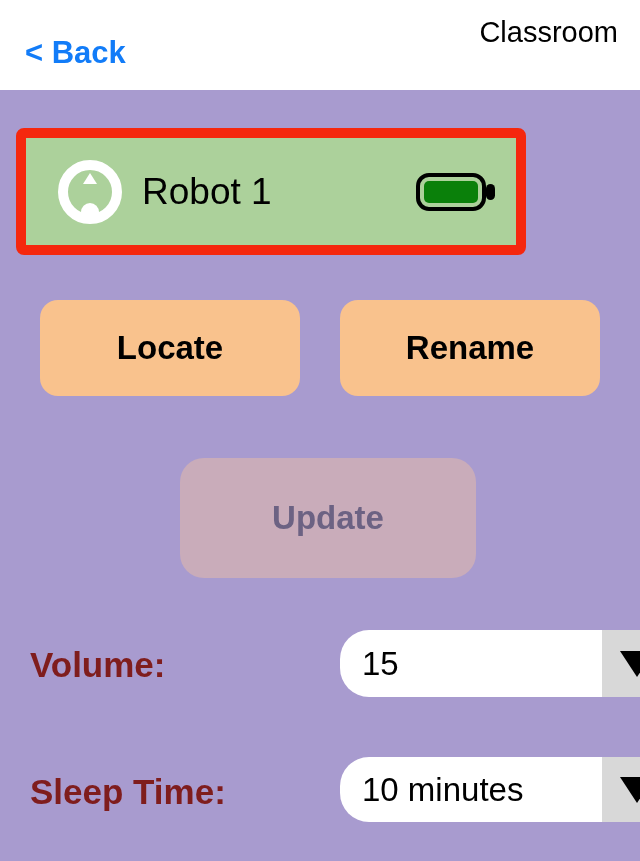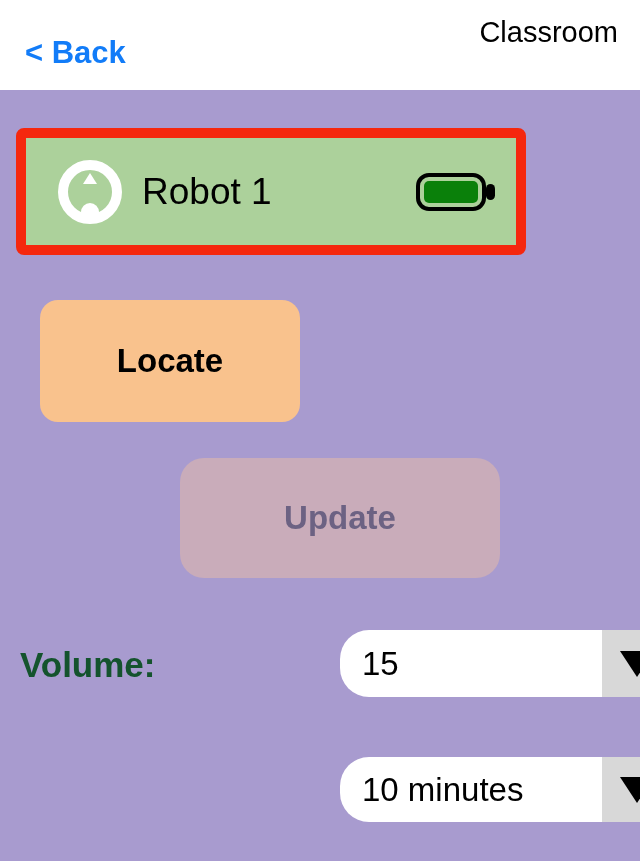--- a/index.html
+++ b/index.html
@@ -62,52 +62,52 @@
   .battery-icon {
     margin-left: auto;
     margin-right: 20px;
     width: 80px; height: 40px;
     flex: 0 0 auto;
   }
 
   
   .action-btn {
     position: absolute;
-    width: 260px; height: 122px;
+    width: 260px; height: 96px;
     background: #F9C28D;
     border: none;
     border-radius: 18px;
     font-family: "Liberation Sans", sans-serif;
     font-size: 33px;
     font-weight: bold;
     color: #000;
     cursor: pointer;
   }
   .locate-btn { left: 40px; top: 300px; }
   .rename-btn { left: 340px; top: 300px; }
   .update-btn {
     position: absolute;
     left: 180px; top: 458px;
-    width: 320px; height: 120px;
+    width: 296px; height: 120px;
     background: #C9ACBA;
     border: none;
     border-radius: 24px;
     font-family: "Liberation Sans", sans-serif;
     font-size: 33px;
     font-weight: bold;
     color: #6C6283;
   }
 
   
   .setting-label {
     position: absolute;
-    left: 20px;
+    left: 30px;
     font-size: 35px;
     font-weight: bold;
-    color: #14532d;
+    color: #7f1d1d;
   }
   .volume-label { top: 645px; }
   .sleep-label  { top: 772px; }
 
   .dropdown {
     position: absolute;
     left: 340px;
     width: 332px;
     background: #FFFFFF;
     border-radius: 29px;
@@ -159,30 +159,32 @@
     </svg>
     <div class="robot-name">Robot 1</div>
     <svg class="battery-icon" viewBox="0 0 80 40">
       <rect x="2" y="3" width="66" height="34" rx="11" fill="none" stroke="#000000" stroke-width="4"></rect>
       <rect x="8" y="9" width="54" height="22" rx="5" fill="#0A800A"></rect>
       <rect x="70" y="12" width="9" height="16" rx="4.5" fill="#000000"></rect>
     </svg>
   </div>
 
   <button class="action-btn locate-btn">Locate</button>
+  <button class="action-btn rename-btn">Rename</button>
   <button class="update-btn" disabled="">Update</button>
 
   <div class="setting-label volume-label">Volume:</div>
   <div class="dropdown volume-dropdown">
     <div class="dropdown-value">15</div>
     <div class="dropdown-arrow-box">
       <div class="arrow-down"></div>
     </div>
   </div>
 
+  <div class="setting-label sleep-label">Sleep Time:</div>
   <div class="dropdown sleep-dropdown">
     <div class="dropdown-value">10 minutes</div>
     <div class="dropdown-arrow-box">
       <div class="arrow-down"></div>
     </div>
   </div>
 
 </div>
 
 </body></html>

